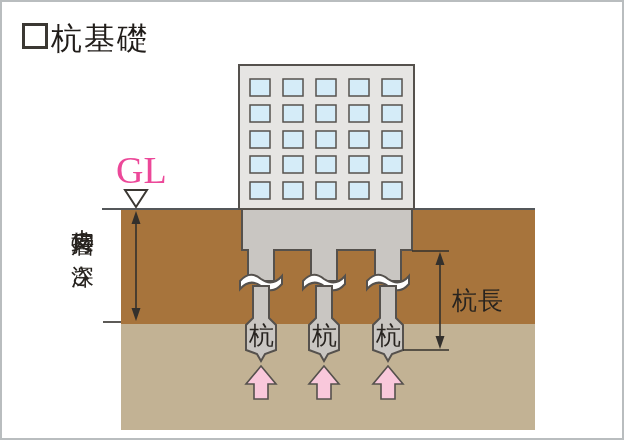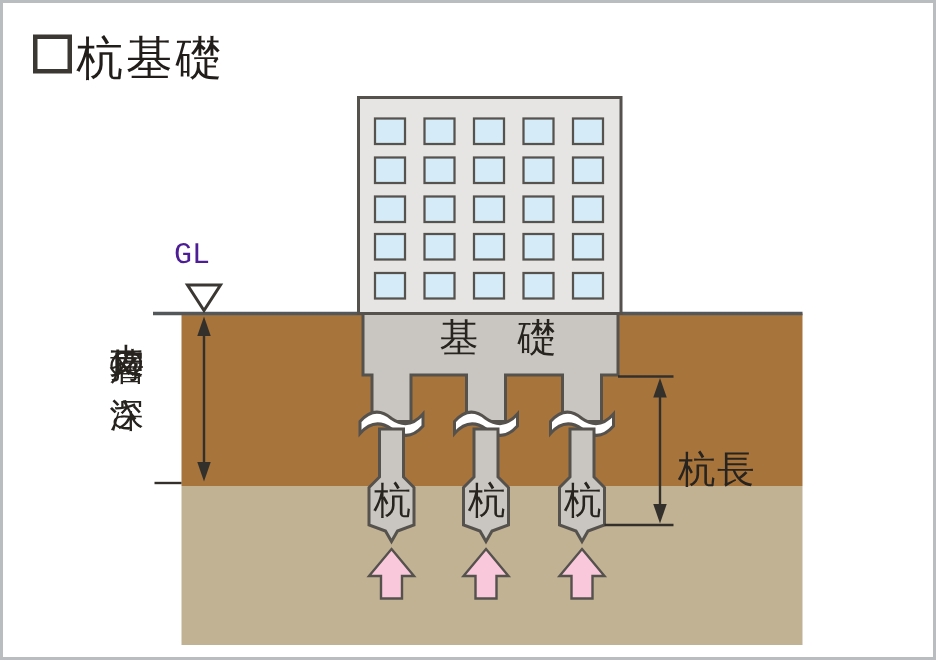--- a/index.html
+++ b/index.html
@@ -1,19 +1,19 @@
 <!DOCTYPE html>
 <html><head>
 <meta charset="utf-8">
 <style>
   html,body{margin:0;padding:0;background:#fff;}
   .frame{
     position:relative;width:624px;height:440px;box-sizing:border-box;
     background:#ffffff;border:2px solid #b9bdbf;overflow:hidden;
-    font-family:Liberation Mono, monospace;
+    font-family:Liberation Serif, serif;
   }
   svg.diagram{position:absolute;left:0;top:0;width:624px;height:440px;}
 
   
   .outline{stroke:#55514d;stroke-width:2;}
   .concrete{fill:#c9c6c2;}
   .bldg{fill:#e6e5e3;}
   .soilD{fill:#a7743c;}
   .soilL{fill:#c2b294;}
   .win{fill:#d5ecf8;stroke:#56524e;stroke-width:1.5;}
@@ -22,25 +22,25 @@
   .dim{stroke:#33302c;stroke-width:1.6;fill:none;}
   .dimhead{fill:#33302c;stroke:none;}
   .gltri{fill:#ffffff;stroke:#3b3833;stroke-width:2;}
   .pink{fill:#f9c8db;stroke:#55514d;stroke-width:1.6;}
 
   
   .lbl{position:absolute;color:#27231f;line-height:1;white-space:nowrap;}
   .title-row{position:absolute;left:20px;top:16px;display:flex;align-items:flex-start;}
   .title-square{width:20px;height:20px;border:3px solid #3b3833;margin:5px 3px 0 0;background:#fff;}
   .title-text{font-size:31px;letter-spacing:2px;color:#211d1a;}
-  .gl-lbl{left:114px;top:159px;font-size:20px;color:#4c1d95;}
+  .gl-lbl{left:114px;top:149px;font-size:38px;color:#ec4899;}
   .depth-lbl{left:69px;top:209px;font-size:23px;letter-spacing:2.5px;
              writing-mode:vertical-rl;text-orientation:upright;color:#27231f;}
   .found-lbl{left:291px;top:212px;font-size:26px;letter-spacing:26px;}
-  .pilelen-lbl{left:450px;top:300px;font-size:25px;letter-spacing:1px;}
+  .pilelen-lbl{left:450px;top:286px;font-size:25px;letter-spacing:1px;}
   .bearing-lbl{left:257px;top:398px;font-size:25px;letter-spacing:31px;}
   .pile-lbl{top:321px;font-size:25px;}
   .pile-lbl.p1{left:247px;} .pile-lbl.p2{left:310px;} .pile-lbl.p3{left:374px;}
 </style>
 </head>
 <body>
 
 <div class="frame">
 
   <svg class="diagram" viewBox="0 0 624 440" aria-hidden="true">
@@ -122,20 +122,19 @@
     <use href="#up-arrow" transform="translate(386 0)"></use>
   </svg>
 
   <div class="title-row">
     <span class="title-square"></span>
     <span class="title-text">杭基礎</span>
   </div>
 
   <div class="lbl gl-lbl">GL</div>
   <div class="lbl depth-lbl">支持層の深さ</div>
-  <div class="lbl found-lbl">基礎</div>
   <div class="lbl pilelen-lbl">杭長</div>
 
   <div class="lbl pile-lbl p1">杭</div>
   <div class="lbl pile-lbl p2">杭</div>
   <div class="lbl pile-lbl p3">杭</div>
 
 </div>
 
 </body></html>

